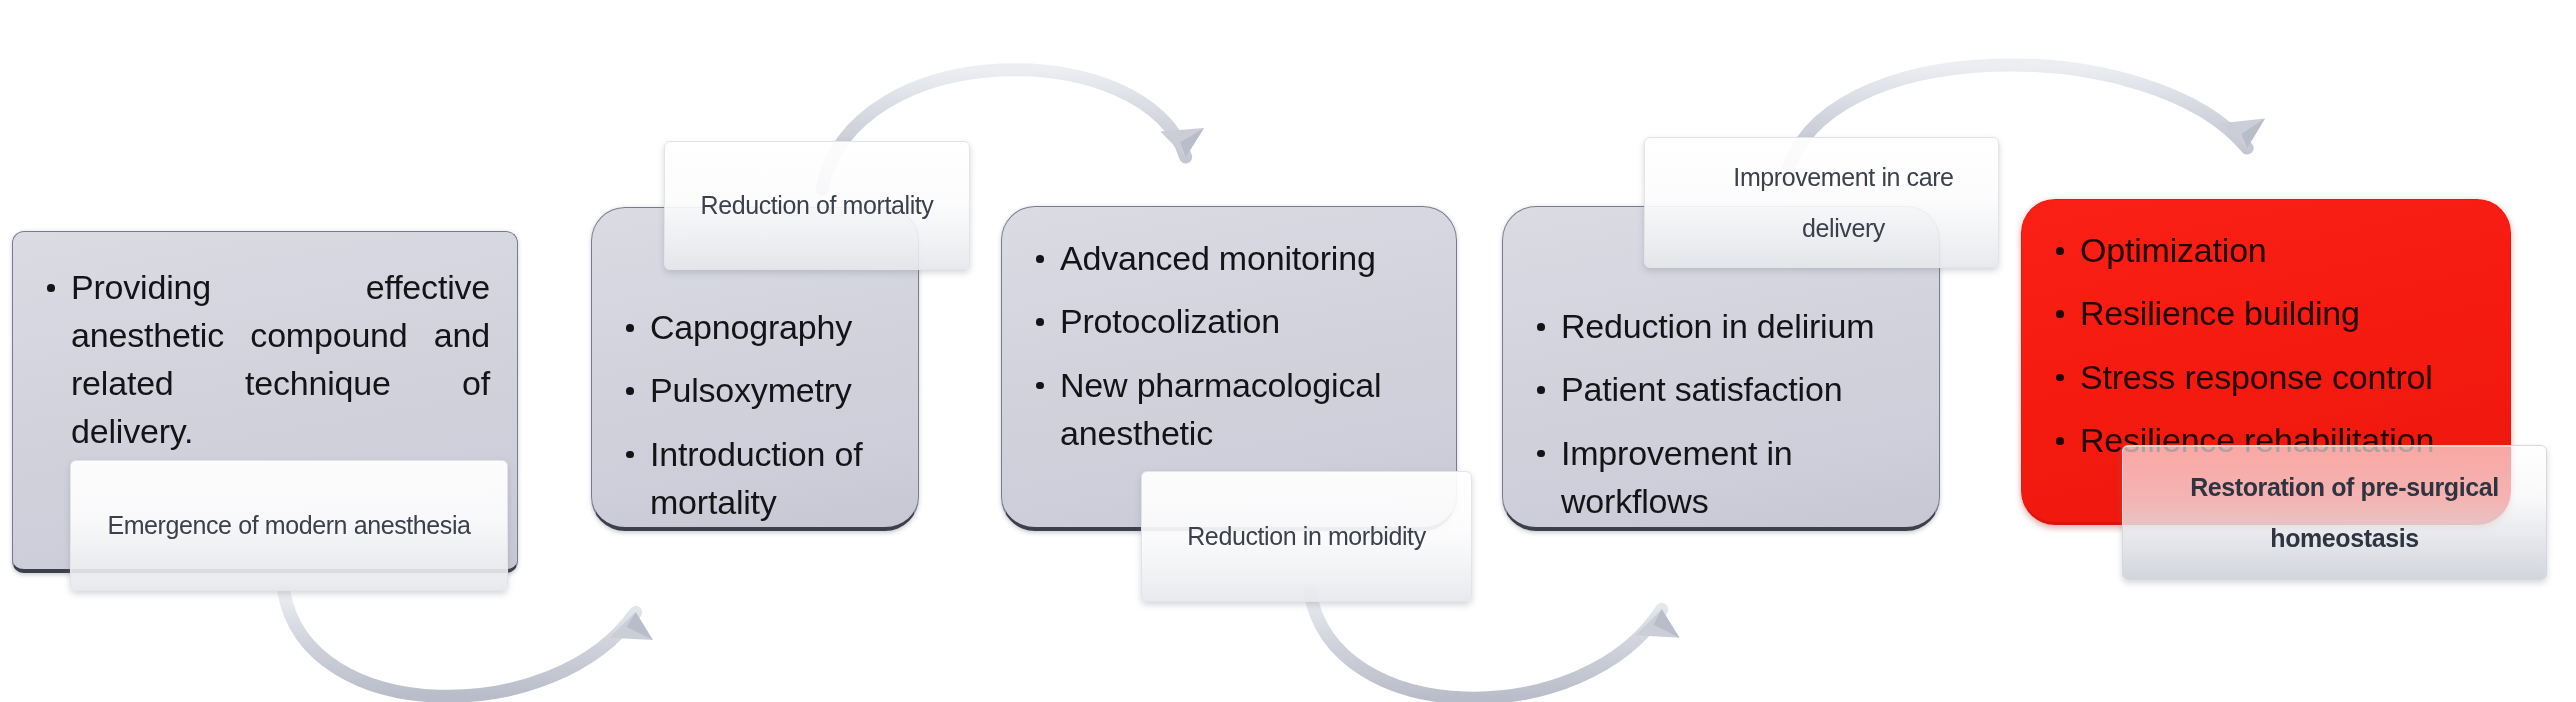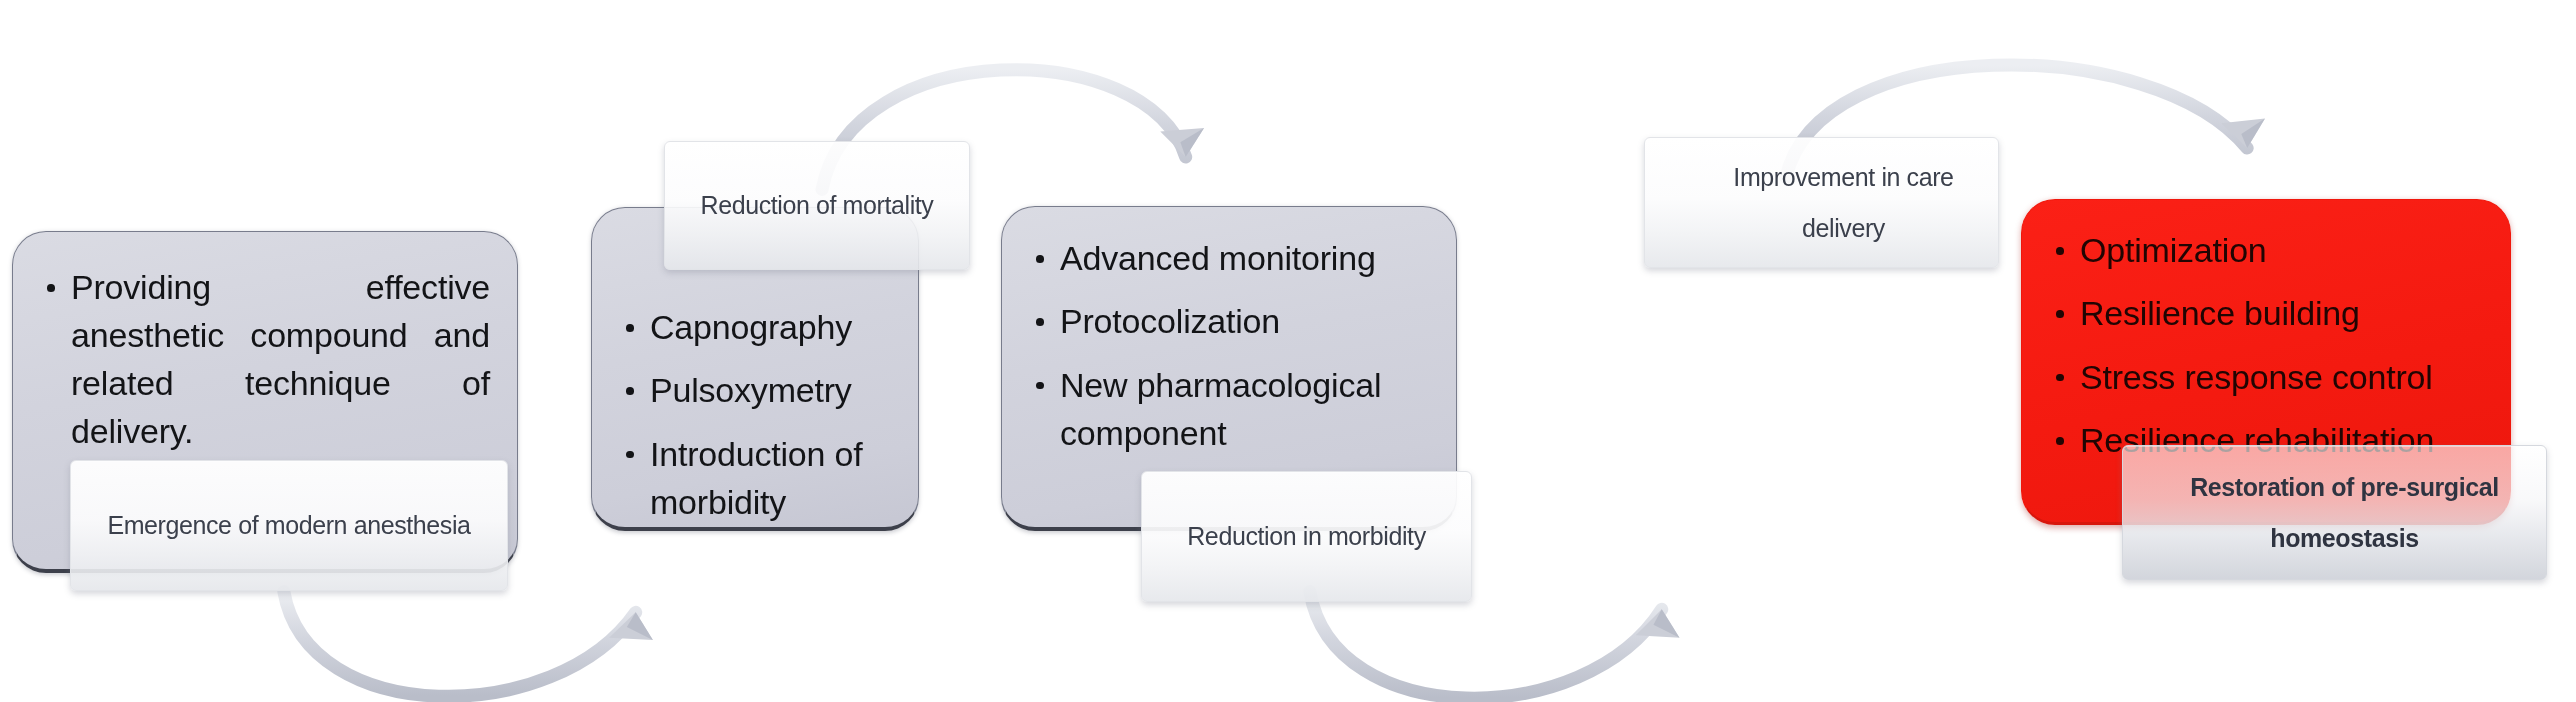--- a/index.html
+++ b/index.html
@@ -146,51 +146,58 @@
       <path d="M 2810 1030 L 2840 1078 L 2796 1056 Z" fill="#b9bdc9"></path>
     </g>
 
     <g>
       <path d="M 3020 300 C 3075 55 3640 55 3800 250" fill="none" stroke="url(#agrad)" stroke-width="22" stroke-linecap="round"></path>
       <path d="M 3800 250 L 3756 208 L 3830 200 Z" fill="#cbced7"></path>
       <path d="M 3800 250 L 3830 200 L 3790 226 Z" fill="#b9bdc9"></path>
     </g>
   </svg>
 
-  <div class="node grey" style="left:12px; top:231px; width:506px; height:342px;">
+  <div class="node grey" style="left:12px; top:231px; width:506px; height:342px;border-radius:12px;">
     <ul class="bullets justify" style="top:31px;">
       <li>Providing effective anesthetic compound and related technique of delivery.</li>
     </ul>
   </div>
   <div class="plate" style="left:70px; top:460px; width:438px; height:131px;">
     <span>Emergence of modern anesthesia</span>
   </div>
 
   <div class="node grey" style="left:591px; top:207px; width:328px; height:324px;">
     <ul class="bullets" style="top:95px;">
       <li>Capnography</li>
       <li>Pulsoxymetry</li>
-      <li>Introduction of morbidity</li>
+      <li>Introduction of mortality</li>
     </ul>
   </div>
   <div class="plate" style="left:664px; top:141px; width:306px; height:129px;">
     <span>Reduction of mortality</span>
   </div>
 
   <div class="node grey" style="left:1001px; top:206px; width:456px; height:325px;">
     <ul class="bullets" style="top:27px;">
       <li>Advanced monitoring</li>
       <li>Protocolization</li>
-      <li>New pharmacological component</li>
+      <li>New pharmacological anesthetic</li>
     </ul>
   </div>
   <div class="plate" style="left:1141px; top:471px; width:331px; height:131px;">
     <span>Reduction in morbidity</span>
   </div>
 
+  <div class="node grey" style="left:1502px; top:206px; width:438px; height:325px;">
+    <ul class="bullets" style="top:95px;">
+      <li>Reduction in delirium</li>
+      <li>Patient satisfaction</li>
+      <li>Improvement in workflows</li>
+    </ul>
+  </div>
   <div class="plate" style="left:1644px; top:137px; width:355px; height:131px;padding-left:44px;">
     <span>Improvement in care delivery</span>
   </div>
 
   <div class="node red" style="left:2021px; top:199px; width:490px; height:326px;">
     <ul class="bullets" style="top:26px;">
       <li>Optimization</li>
       <li>Resilience building</li>
       <li>Stress response control</li>
       <li>Resilience rehabilitation</li>

